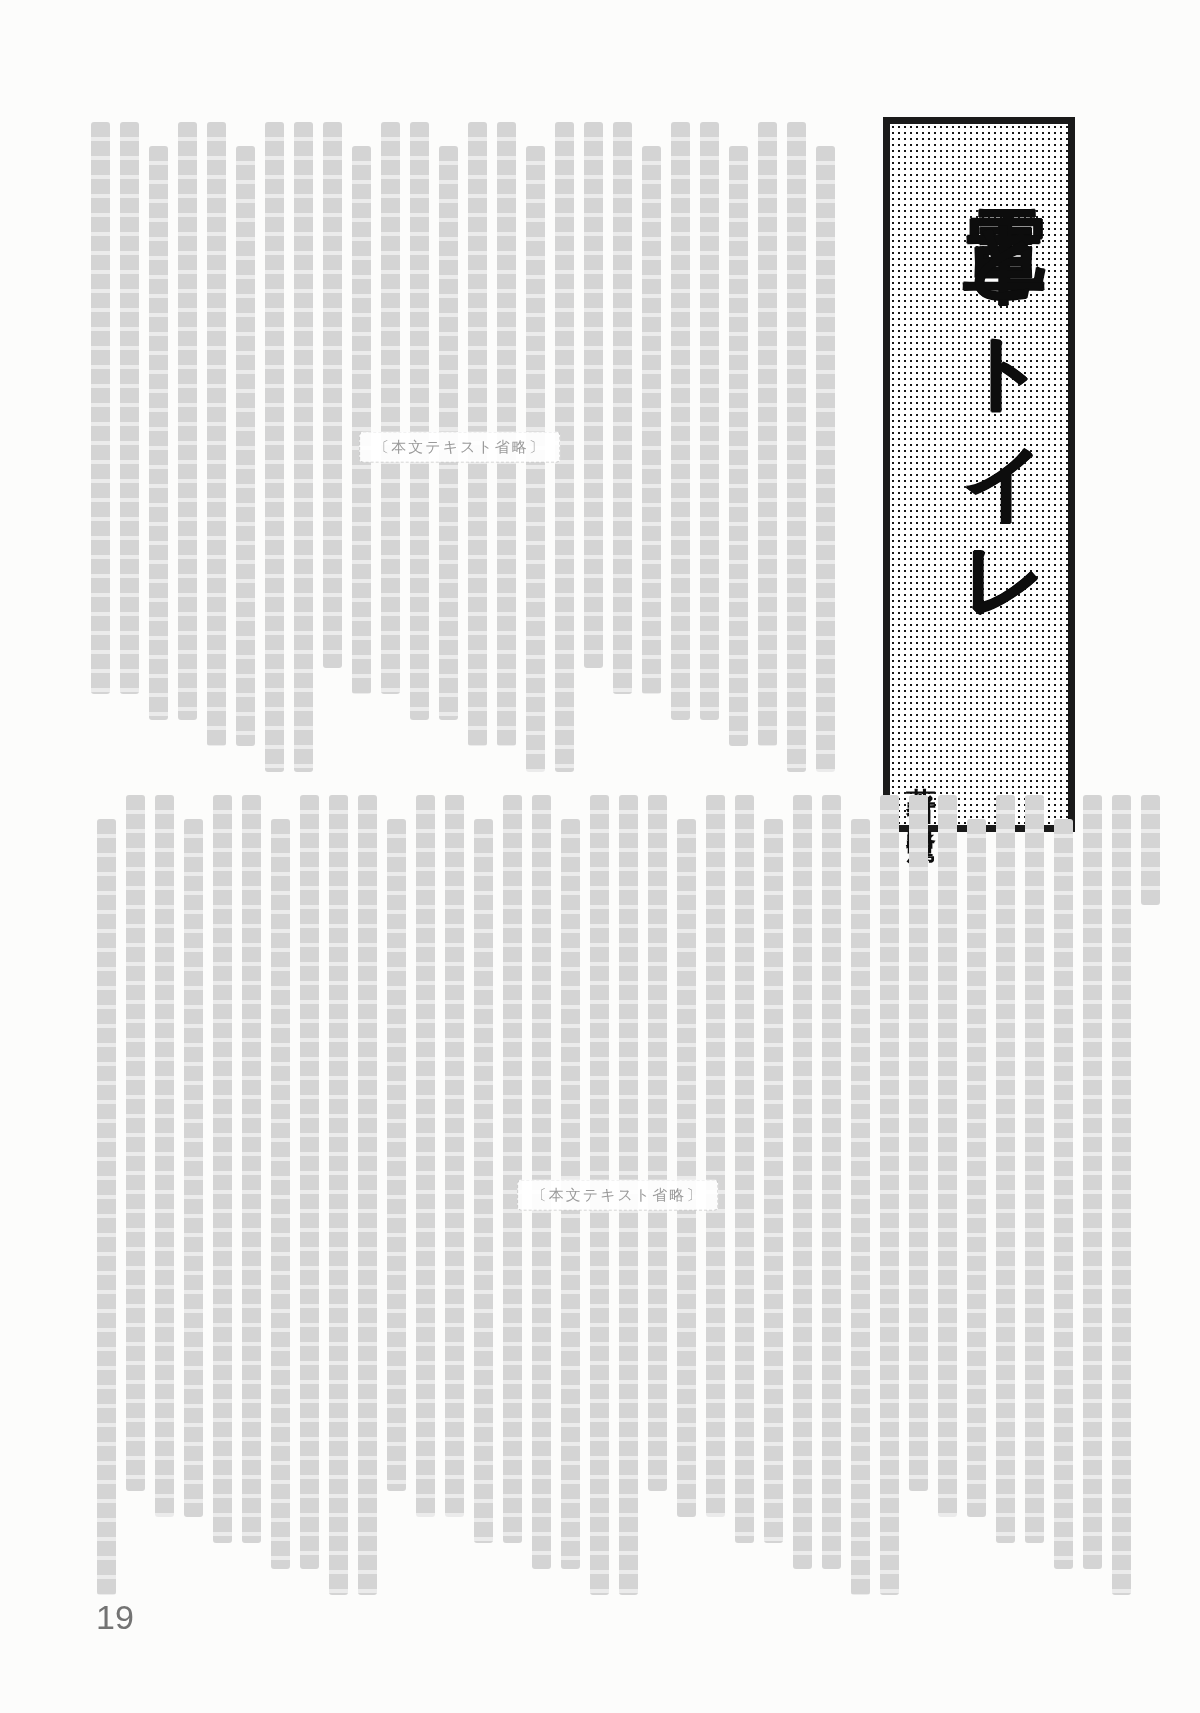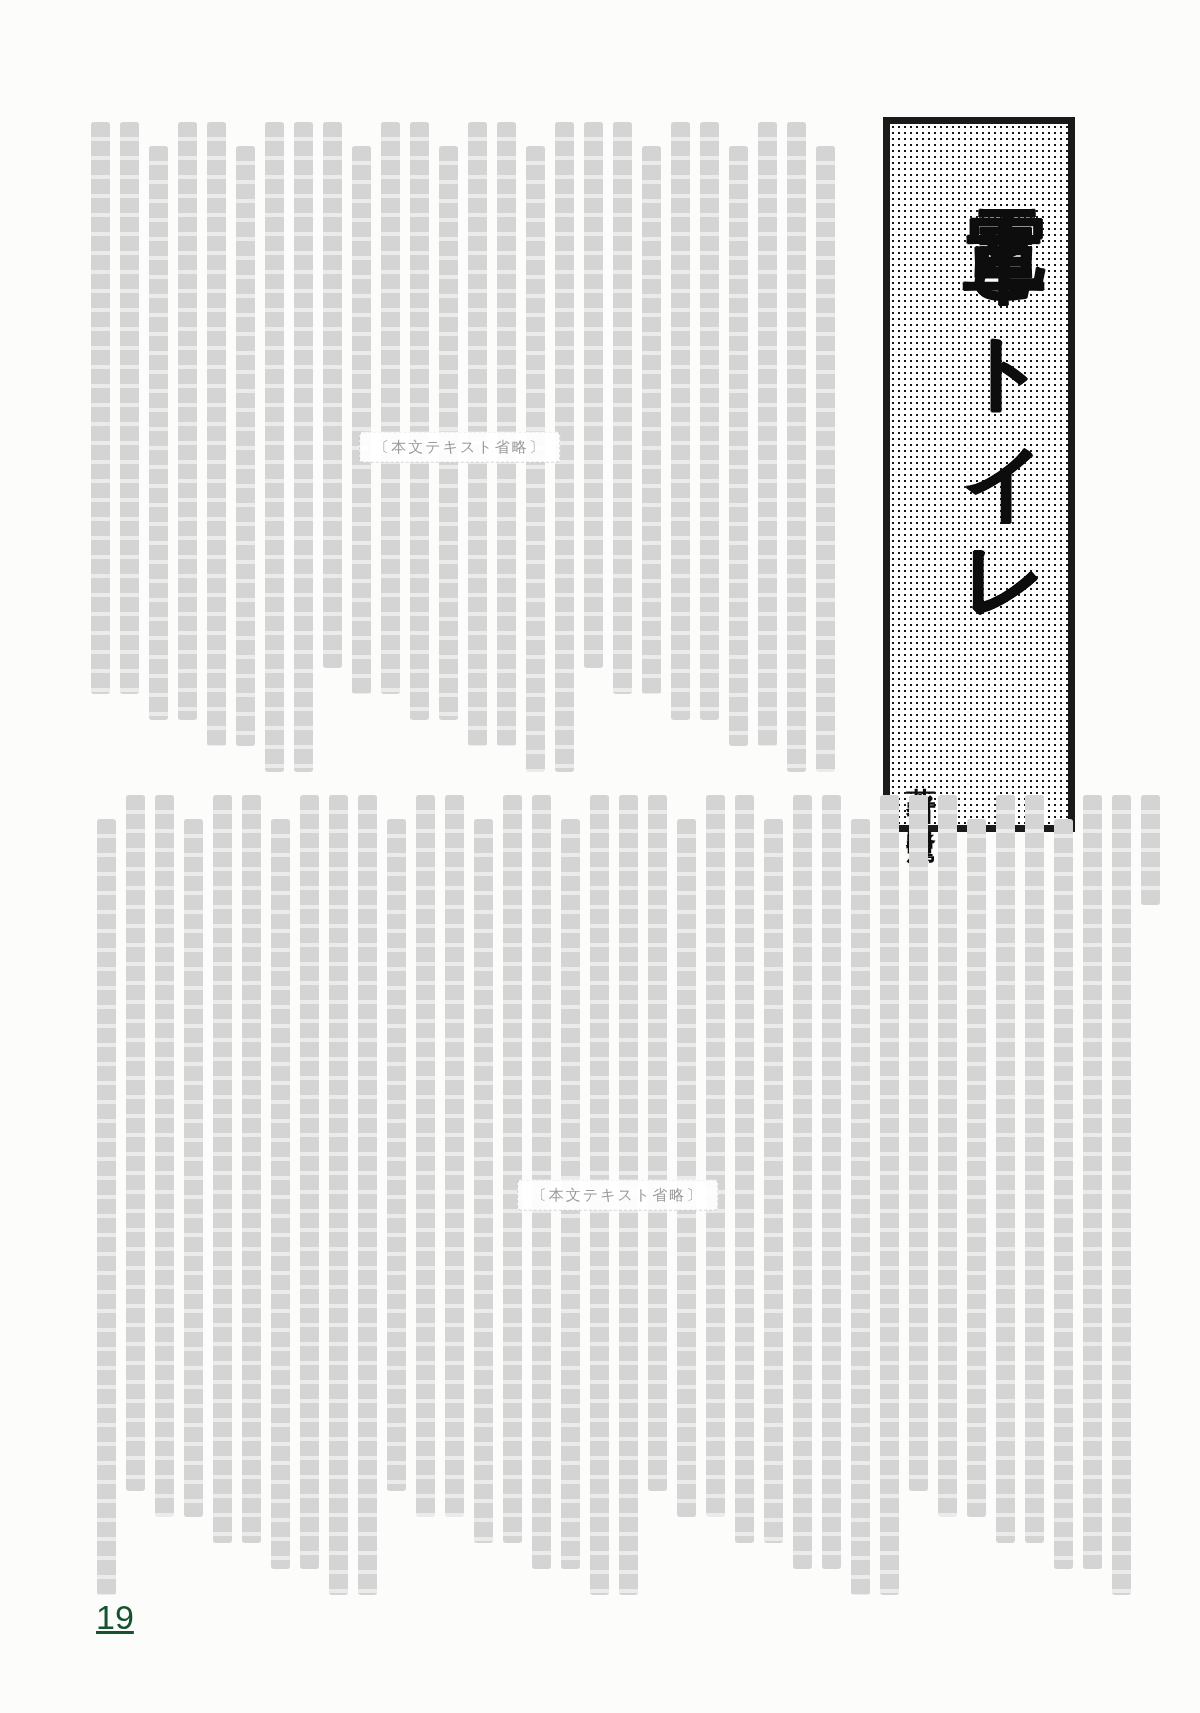--- a/index.html
+++ b/index.html
@@ -93,22 +93,21 @@
     white-space: nowrap;
   }
 
   
   .page-num {
     position: absolute;
     left: 96px;
     top: 1598px;
     font-family: "Liberation Sans", "DejaVu Sans", sans-serif;
     font-size: 34px;
-    color: #14532d;
-    text-decoration: underline;
+    color: #737373;
   }
 </style>
 </head>
 <body>
 
 <div class="page">
 
   <div class="band band-top" id="band-top">
     <div class="redaction-note">〔本文テキスト省略〕</div>
   <div class="text-col" style="margin-top: 24px; height: 626px;"></div>

